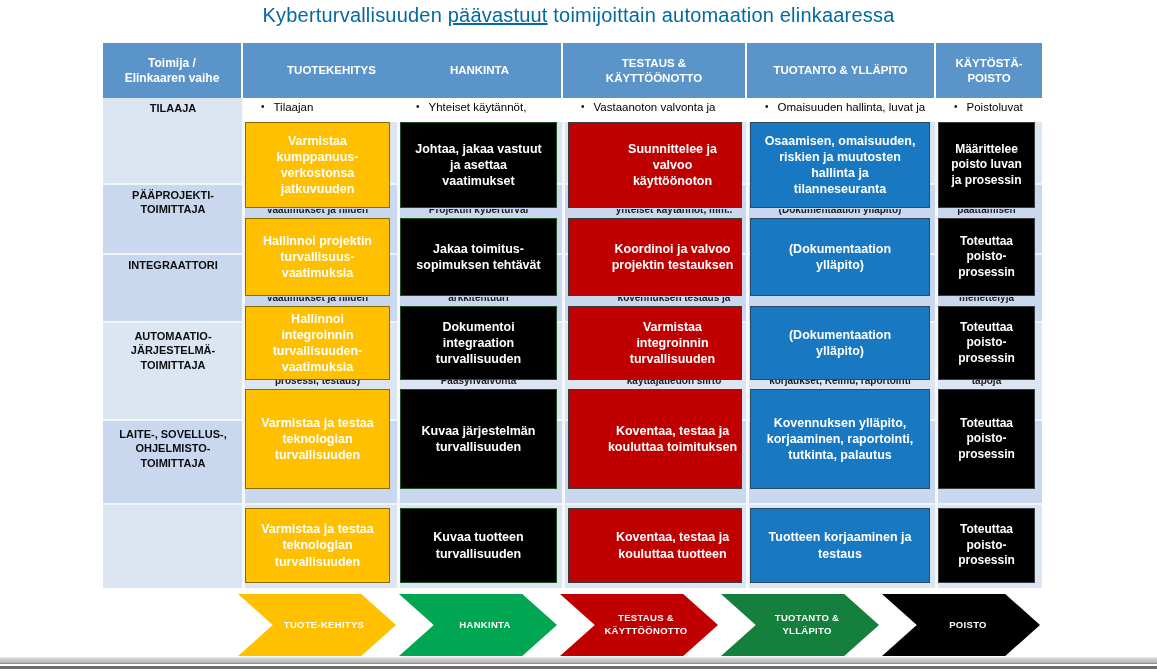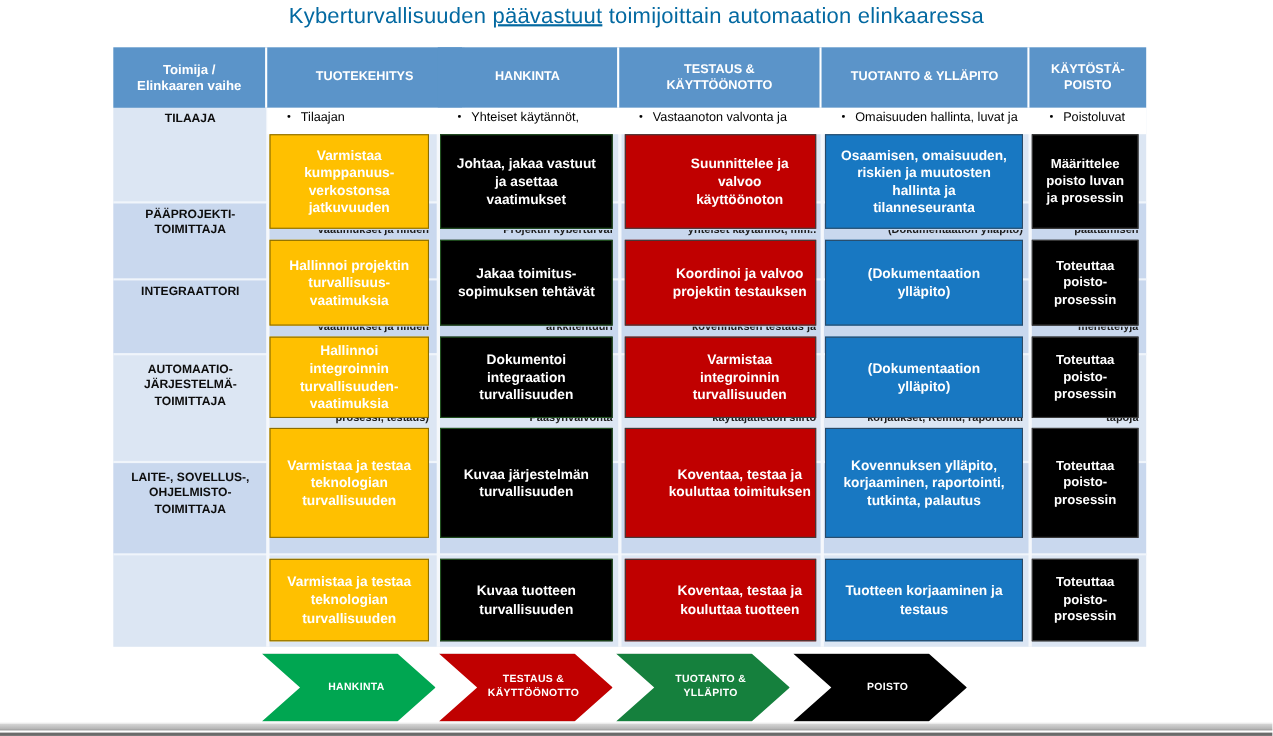--- a/index.html
+++ b/index.html
@@ -60,21 +60,21 @@
   .r1 { top:79px;  height:86px; } .r2 { top:175px; height:78px; }
   .r3 { top:263px; height:74px; } .r4 { top:346px; height:100px; }
   .r5 { top:465px; height:75px; }
   .col-product  { background:#ffc000; border-color:#8a6d00; }
   .col-procure  { background:#000000; border-color:#20501f; }
   .col-testing  { background:#c00000; border-color:#3c3c3c; }
   .col-operate  { background:#1878c2; border-color:#2b4a66; }
   .col-decomm   { background:#000000; border-color:#3c3c3c; }
 
   
-  .frag { position:absolute; height:9px; overflow:hidden; text-align:right; }
+  .frag { position:absolute; height:9px; overflow:hidden; text-align:center; }
   .frag span { display:block; margin-top:-5px; font-size:10px; font-weight:bold; color:#1c1c1c; }
   .s1 { top:166px; } .s2 { top:254px; } .s3 { top:337px; }
 
   
   .arrows { position:absolute; left:238px; top:594px; width:804px; height:62px;
             display:flex; gap:3px; }
   .arrow { width:158px; height:62px; display:flex; align-items:center; justify-content:center;
            text-align:center; color:#fff; font-weight:bold; font-size:9.5px; line-height:1.35;
            letter-spacing:.3px; white-space:pre-line;
            clip-path:polygon(0% 0%, 78% 0%, 100% 50%, 78% 100%, 0% 100%, 22% 50%);
@@ -254,20 +254,21 @@
 kouluttaa tuotteen</div>
     <div class="box r5 c4 col-operate">Tuotteen korjaaminen ja
 testaus</div>
     <div class="box r5 c5 col-decomm">Toteuttaa
 poisto-
 prosessin</div>
 
   </div>
 
   <div class="arrows">
+    <div class="arrow a1">TUOTE-KEHITYS</div>
     <div class="arrow a2">HANKINTA</div>
     <div class="arrow a3">TESTAUS &amp;
 KÄYTTÖÖNOTTO</div>
     <div class="arrow a4">TUOTANTO &amp;
 YLLÄPITO</div>
     <div class="arrow a5">POISTO</div>
   </div>
 
   <div class="bottom-bar"></div>
   <div class="bottom-edge"></div>

